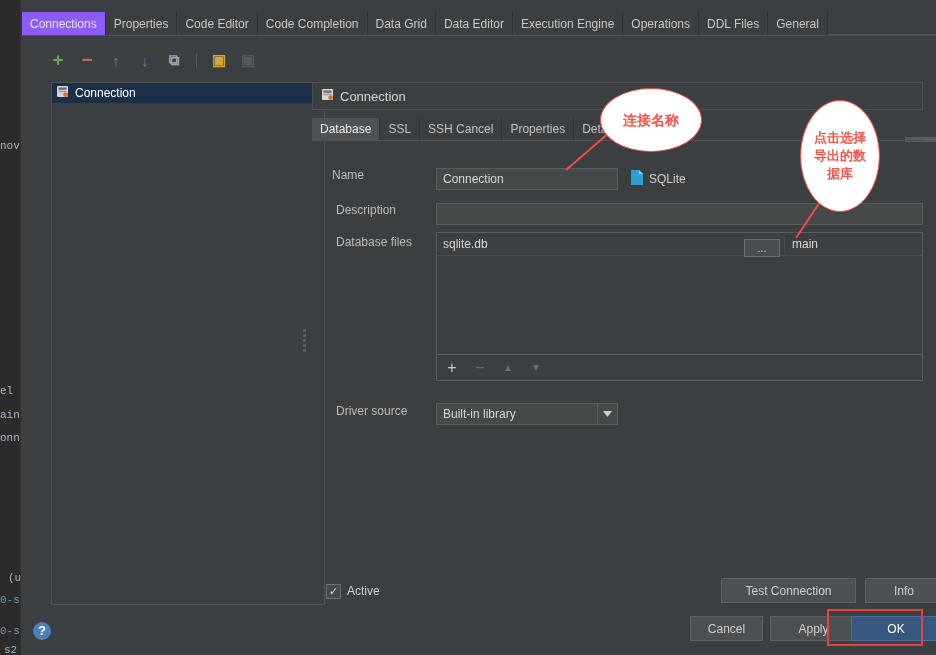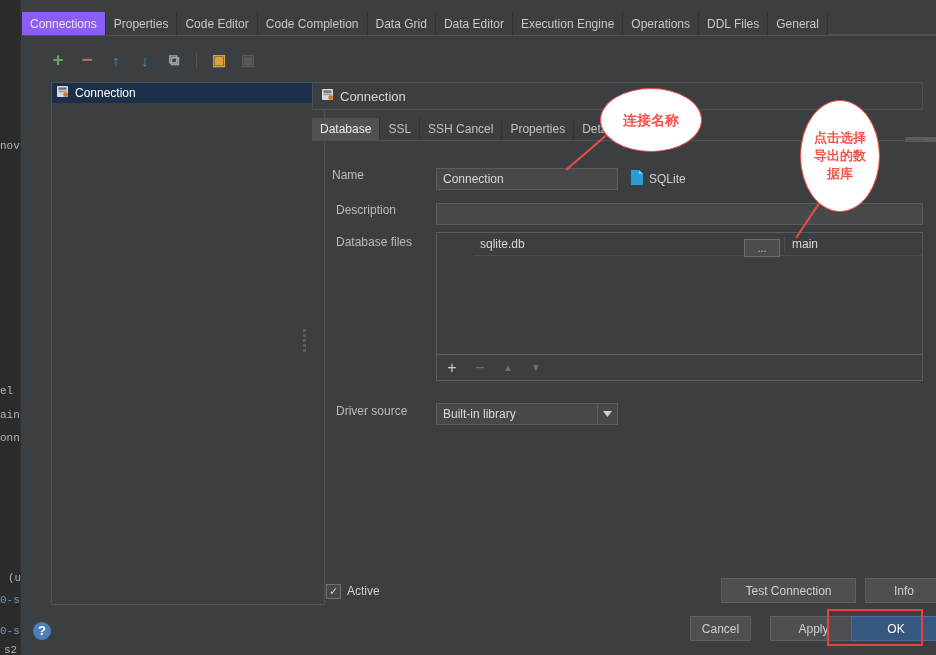--- a/index.html
+++ b/index.html
@@ -221,21 +221,20 @@
     width: 487px; height: 123px;
     border: 1px solid #5a5d5f;
     background: #3c3f41;
     box-sizing: border-box;
   }
   #dbfiles .hdrrow {
     height: 22px;
     display: flex; align-items: center;
     border-bottom: 1px solid #4a4d4f;
     position: relative;
-    margin-left: 37px;
   }
   #dbfiles .cell-file {
     flex: 1;
     padding-left: 6px;
     color: #d8d8d8;
     font-size: 12px;
     position: relative;
     display: flex; align-items: center;
   }
   #dbfiles .browse-btn {
@@ -500,21 +499,21 @@
         <span style="font-size:12px;color:#cfcfcf;">Active</span>
       </div>
       <div class="btn" style="position:absolute; left:409px; top:-1px; width:135px;">Test Connection</div>
       <div class="btn" style="position:absolute; left:553px; top:-1px; width:78px;">Info</div>
     </div>
 
   </div>
 
   <div id="footer">
     <div id="help-icon">?</div>
-    <div class="btn" style="position:absolute; left:669px; top:11px; width:61px;">Cancel</div>
+    <div class="btn" style="position:absolute; left:669px; top:11px; width:73px;">Cancel</div>
     <div class="btn" style="position:absolute; left:749px; top:11px; width:87px;">Apply</div>
     <div class="btn primary" style="position:absolute; left:830px; top:11px; width:90px;">OK</div>
   </div>
 
 </div>
 
 <div id="ok-highlight"></div>
 
 <div class="callout-tail" style="left:560px; top:130px; width:70px; height:45px;">
   <svg width="70" height="45" viewBox="0 0 70 45">

